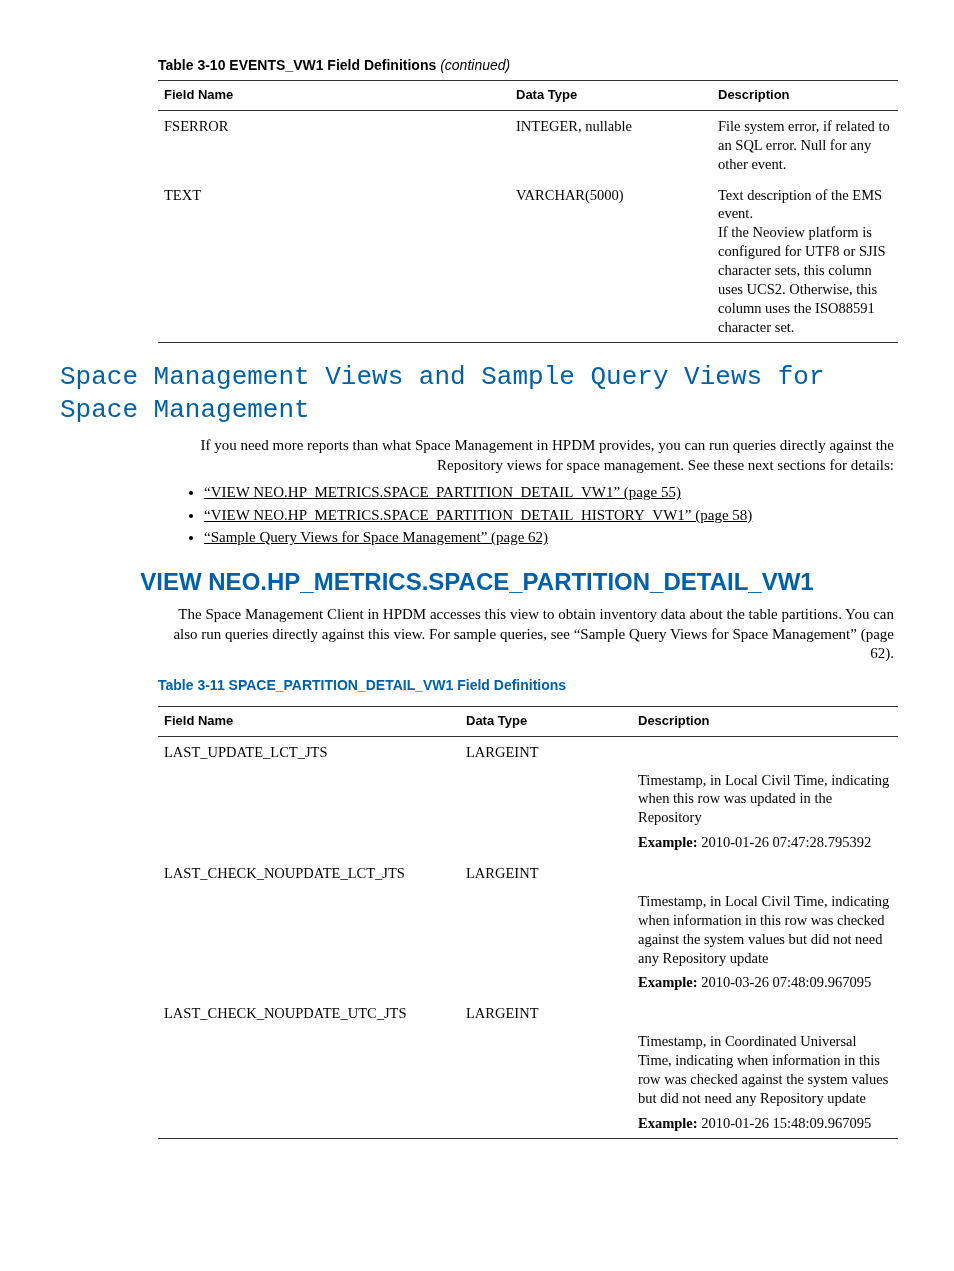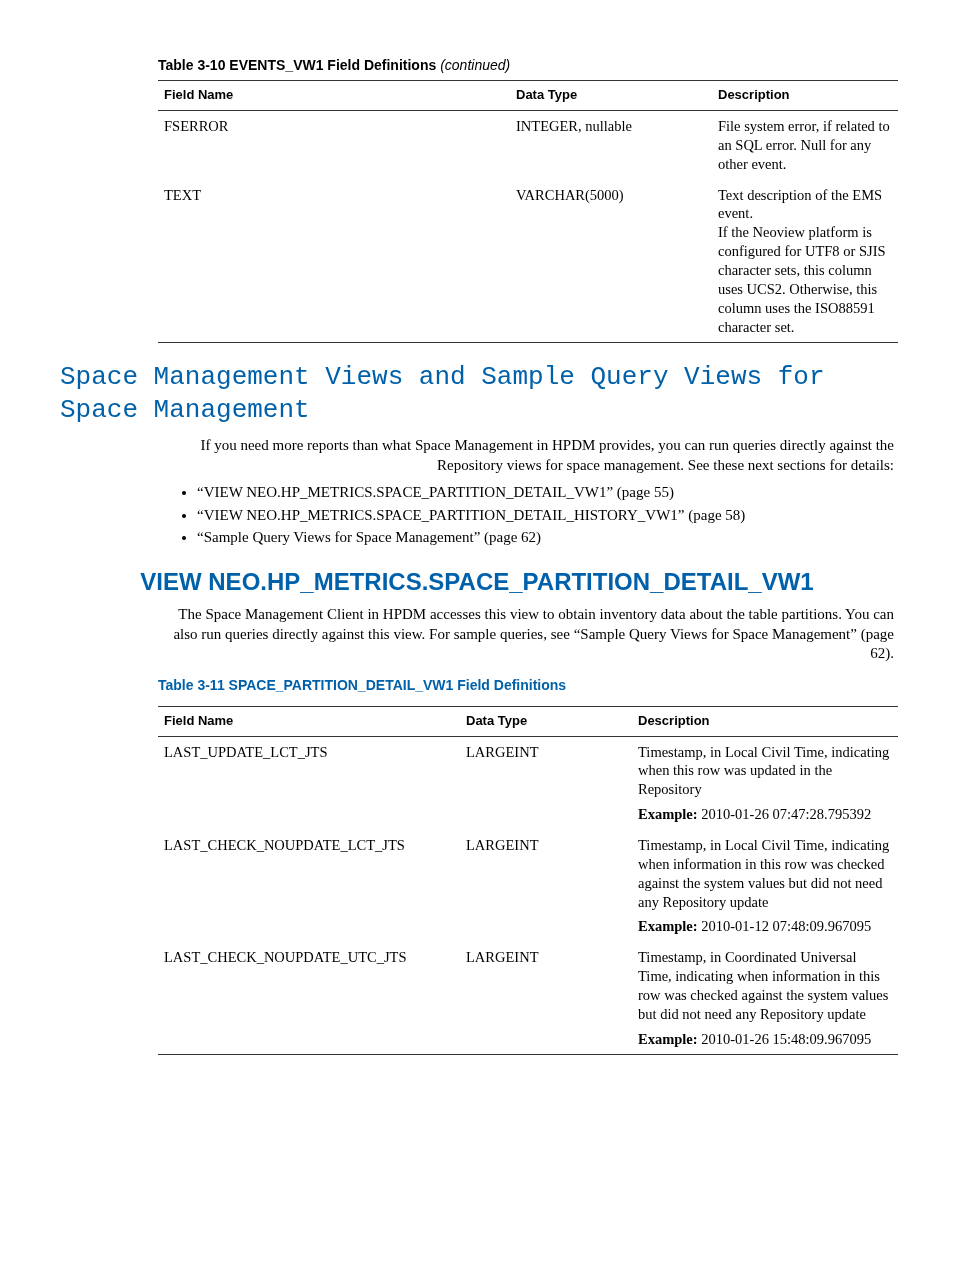--- a/index.html
+++ b/index.html
@@ -33,42 +33,42 @@
     border-bottom: 1px solid #333;
     padding: 6px 6px;
     vertical-align: top;
   }
   td {
     padding: 6px 6px;
     vertical-align: top;
     font-size: 14.5px;
   }
   tr.last-row td { border-bottom: 1px solid #333; }
-  .desc-block { margin-bottom: 6px; }
+  .desc-block { margin-bottom: 6px; margin-top: 28px; }
   .ex-label { font-weight: bold; }
   h1 {
     font-family: Liberation Mono, monospace;
     font-weight: normal;
     color: #0061aa;
     font-size: 26px;
     margin: 18px 0 10px 0;
     line-height: 1.25;
   }
   h2 {
     font-family: Arial, Helvetica, sans-serif;
     font-weight: bold;
     color: #0061aa;
     font-size: 24px;
     margin: 18px 0 8px 0;
     text-align: center;
   }
   .body-indent { margin-left: 98px; }
   p.body { margin: 4px 0 8px 0; text-align: right; }
   ul.links { margin: 4px 0 10px 0; padding-left: 38px; list-style: disc; }
-  ul.links li { margin: 3px 1px; }
+  ul.links li { margin: 3px 8px; text-decoration: underline; }
   .table311-title {
     font-family: Arial, Helvetica, sans-serif;
     color: #0061aa;
     font-weight: bold;
     font-size: 14px;
     margin: 12px 0 12px 98px;
   }
   .col-fn1 { width: 340px; }
   .col-dt1 { width: 190px; }
   .col-fn2 { width: 290px; }
@@ -140,21 +140,21 @@
       <td>
         <div class="desc-block">Timestamp, in Local Civil Time, indicating when this row was updated in the Repository</div>
         <div><span class="ex-label">Example:</span><span> 2010-01-26 07:47:28.795392</span></div>
       </td>
     </tr>
     <tr>
       <td>LAST_CHECK_NOUPDATE_LCT_JTS</td>
       <td>LARGEINT</td>
       <td>
         <div class="desc-block">Timestamp, in Local Civil Time, indicating when information in this row was checked against the system values but did not need any Repository update</div>
-        <div><span class="ex-label">Example:</span><span> 2010-01-12 07:48:09.967095</span></div>
+        <div><span class="ex-label">Example:</span><span> 2010-03-26 07:48:09.967095</span></div>
       </td>
     </tr>
     <tr class="last-row">
       <td>LAST_CHECK_NOUPDATE_UTC_JTS</td>
       <td>LARGEINT</td>
       <td>
         <div class="desc-block">Timestamp, in Coordinated Universal Time, indicating when information in this row was checked against the system values but did not need any Repository update</div>
         <div><span class="ex-label">Example:</span><span> 2010-01-26 15:48:09.967095</span></div>
       </td>
     </tr>

